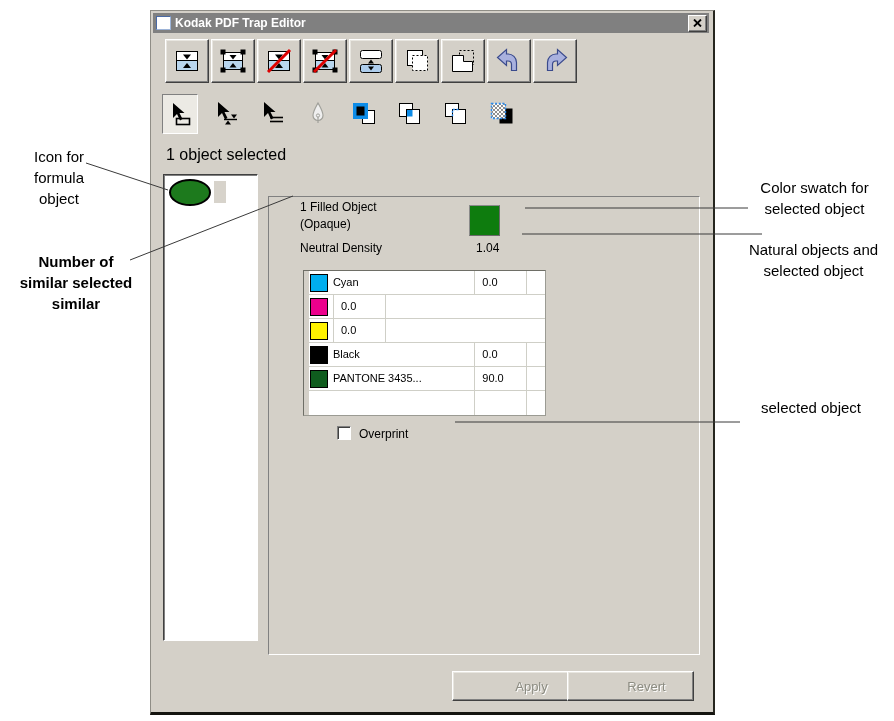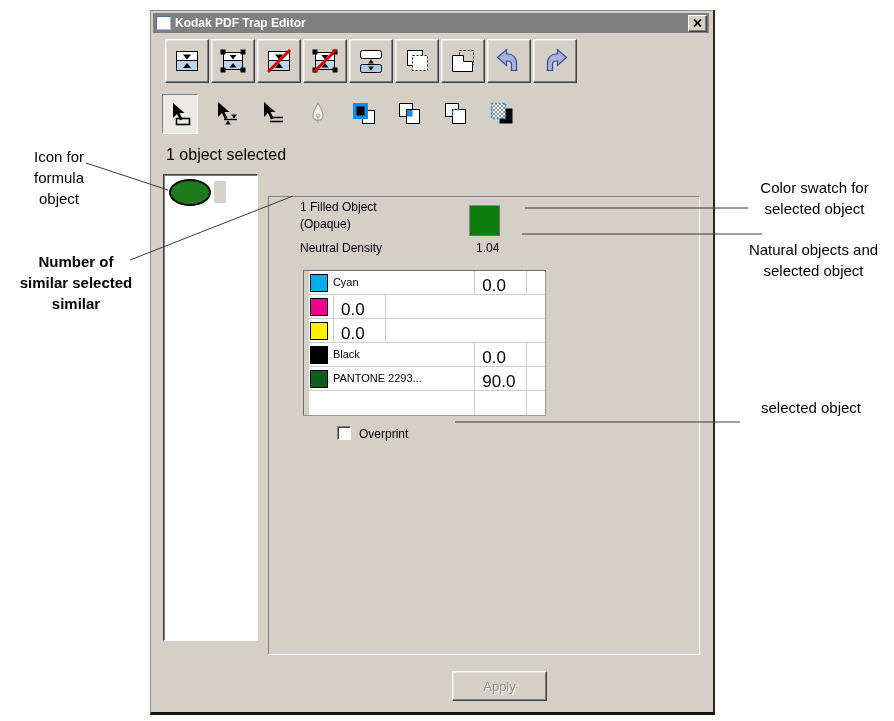--- a/index.html
+++ b/index.html
@@ -100,39 +100,40 @@
     border:1px solid #9b9b93; border-top-color:#6e6e66; border-left-color:#6e6e66;
     display:flex; flex-direction:column;
   }
   .gutter { position:absolute; left:0; top:0; bottom:0; width:5px; background:#d4d0c8; }
   .trow { display:flex; height:24px; box-sizing:border-box; border-bottom:1px solid #cfcfc7; }
   .trow.empty { flex:1; border-bottom:none; }
   .c-gut { width:5px; }
   .c-sw { width:24px; display:flex; align-items:center; }
   .row-swatch { width:18px; height:18px; border:1px solid #000; box-sizing:border-box; margin-left:1px; }
   .c-name { width:142px; font-size:11px; padding-top:5px; box-sizing:border-box; white-space:nowrap; overflow:hidden; }
-  .c-val { width:52px; border-left:1px solid #cfcfc7; font-size:17px; padding:5px 0 0 7px; box-sizing:border-box; }
+  .c-val { width:52px; border-left:1px solid #cfcfc7; font-size:11px; padding:5px 0 0 7px; box-sizing:border-box; }
   .c-x { width:19px; border-left:1px solid #cfcfc7; box-sizing:border-box; }
 
   
   .checkbox {
     position:absolute; left:68px; top:229px; width:14px; height:14px;
     background:#fff; box-sizing:border-box;
     border:1px solid; border-color:#808080 #ffffff #ffffff #808080;
     box-shadow:inset 1px 1px 0 #404040;
   }
 
   
   .action-btn {
     position:absolute; width:93px; height:28px; background:#d4d0c8;
     border:1px solid; border-color:#ffffff #404040 #404040 #ffffff;
     box-shadow:inset -1px -1px 0 #808080, inset 1px 1px 0 #e8e6e0;
     font-size:13px; color:#8c8c82; text-shadow:1px 1px 0 #ffffff;
     display:flex; align-items:center; justify-content:center;
     font-family:"Liberation Sans", sans-serif;
+    padding-left:32px;
   }
 </style>
 </head>
 <body>
 
 <svg id="callouts" viewBox="0 0 894 721">
   <line x1="86" y1="163" x2="168" y2="190" stroke="#3a3a3a" stroke-width="1"></line>
   <line x1="130" y1="260" x2="293" y2="196" stroke="#3a3a3a" stroke-width="1"></line>
   <line x1="525" y1="208" x2="748" y2="208" stroke="#3a3a3a" stroke-width="1"></line>
   <line x1="522" y1="234" x2="762" y2="234" stroke="#3a3a3a" stroke-width="1"></line>
@@ -370,31 +371,32 @@
           </div>
         <div class="c-name">Black</div>
         <div class="c-val">0.0</div>
         <div class="c-x"></div>
       </div>
       <div class="trow">
         <div class="c-gut"></div>
         <div class="c-sw">
             <div class="row-swatch" style="background: rgb(15, 92, 30);"></div>
           </div>
-        <div class="c-name">PANTONE 2293...</div>
+        <div class="c-name">PANTONE 3435...</div>
         <div class="c-val">90.0</div>
         <div class="c-x"></div>
       </div>
       <div class="trow empty">
         <div class="c-gut"></div>
         <div class="c-sw"></div>
         <div class="c-name"></div>
         <div class="c-val"></div>
         <div class="c-x"></div>
       </div>
     </div>
 
     <div class="checkbox"></div>
     <div class="lbl" style="left:90px; top:230px;">Overprint</div>
   </div>
 
   <div class="action-btn" style="left:301px; top:660px;">Apply</div>
+  <div class="action-btn" style="left:416px; top:660px;">Revert</div>
 </div>
 
 </body></html>

